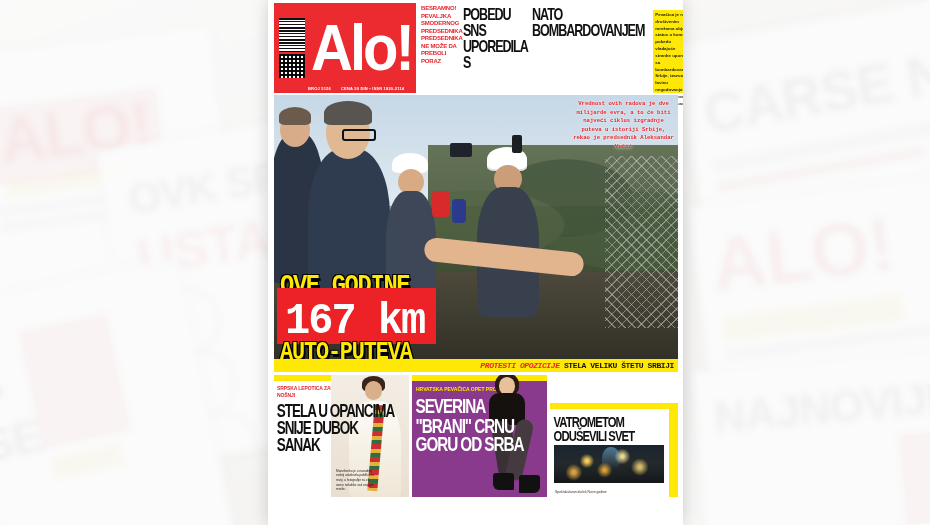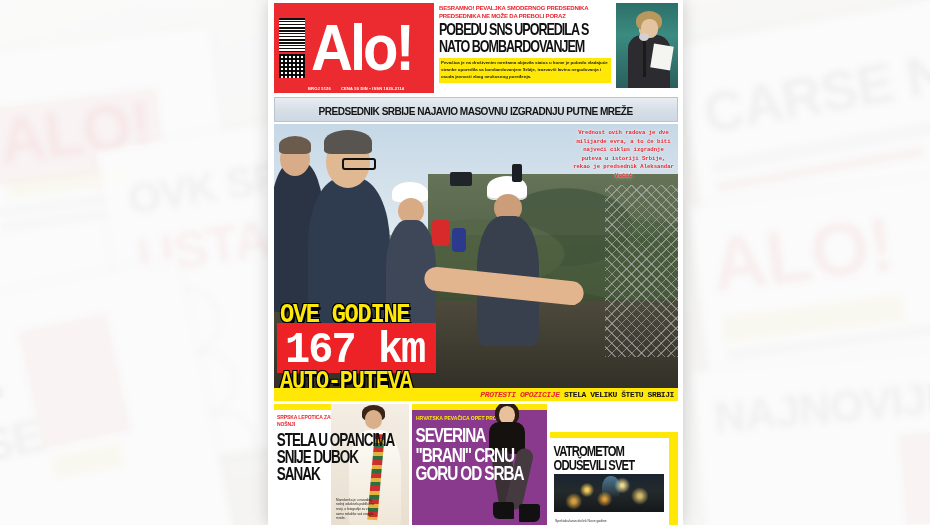--- a/index.html
+++ b/index.html
@@ -136,21 +136,21 @@
   }
   .logo-meta {
     position:absolute; left:34px; bottom:2px;
     display:flex; gap:10px;
     font-size:4px; color:#fff; font-weight:bold;
     letter-spacing:.2px;
   }
 
   .nato-col {
     flex:1;
-    display:flex; flex-direction:column;
+    display:flex; flex-direction:row;
     padding-top:1px;
   }
   .nato-kicker {
     color:#e8262d;
     font-weight:bold;
     font-size:6.2px;
     line-height:1.22;
     letter-spacing:-.2px;
     transform: scaleX(.97);
     transform-origin:left top;
@@ -253,21 +253,21 @@
     font-size:25px;
     letter-spacing:-1.4px;
     line-height:1;
     text-shadow: 2px 2px 0 #000, -1px -1px 0 #000, 1px -1px 0 #000, -1px 1px 0 #000;
     transform: scaleX(.95) scaleY(1.12);
     transform-origin:left bottom;
   }
   .km-band {
     position:absolute; left:3px; bottom:28px;
     background:#ec2227;
-    padding:8px 12px 3px 8px;
+    padding:14px 12px 3px 8px;
   }
   .km-band span {
     color:#fff; font-weight:bold; font-size:42px; line-height:.92;
     letter-spacing:-2px;
     display:inline-block;
     transform: scaleY(1.05);
   }
   .autoputeva {
     position:absolute; left:6px; bottom:6px;
     color:#ffe806; font-weight:bold; font-size:23px;
@@ -450,23 +450,20 @@
     <div class="nato-photo">
       <div class="np-body"></div>
       <div class="np-hair"></div>
       <div class="np-face"></div>
       <div class="np-mic"></div>
       <div class="np-michead"></div>
       <div class="np-paper"></div>
     </div>
   </div>
 
-  <div class="main-banner">
-    <span>PREDSEDNIK SRBIJE NAJAVIO MASOVNU IZGRADNJU PUTNE MREŽE</span>
-  </div>
 
   <div class="main-photo">
     <div class="mp-sky"></div>
     <div class="mp-trees"></div>
     <div class="mp-ground"></div>
     <div class="mp-fence"></div>
 
     <div class="fig" style="left:-4px; top:38px; width:54px; height:150px; background:#2b3444;"></div>
     <div class="head" style="left:6px; top:18px; width:30px; height:34px; background:#d8ac88;"></div>
     <div class="head" style="left:5px; top:12px; width:32px; height:18px; background:#6b5b4c; border-radius:50% 50% 20% 20%;"></div>

